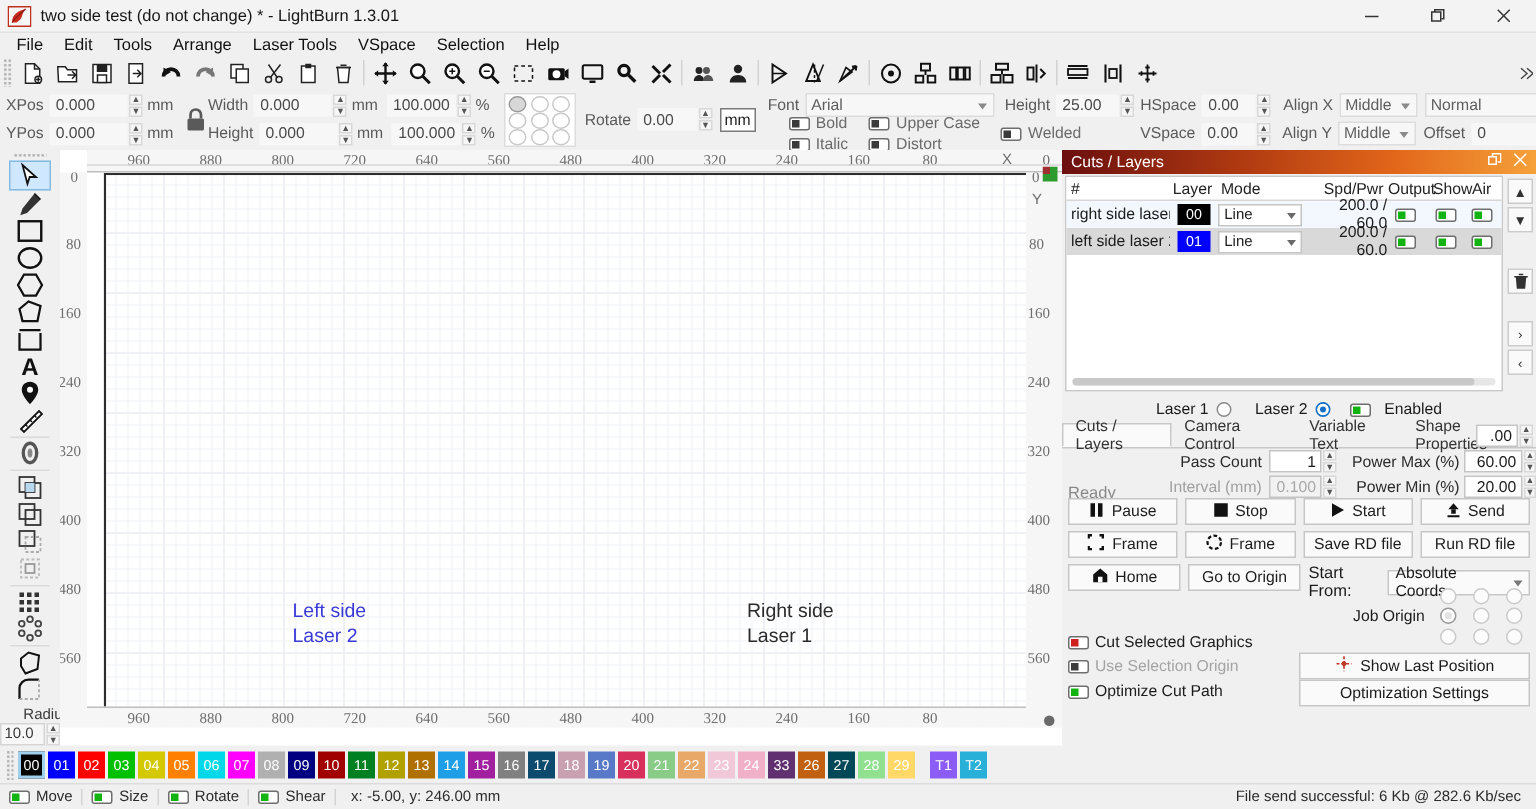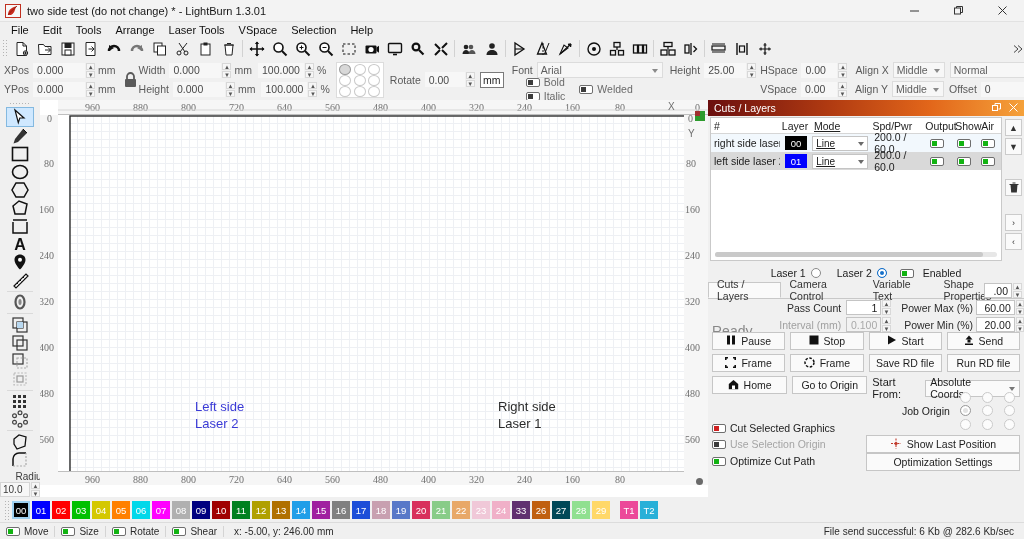--- a/index.html
+++ b/index.html
@@ -141,22 +141,22 @@
   .lyrtable{ position:absolute; left:2px; top:17px; width:292px; height:144px;
      background:#fff; border:1px solid #c9c9c9; }
   .lyr-head{ display:flex; height:16px; background:#fff; border-bottom:1px solid #d6d6d6;
      font-size:10.5px; color:#222; align-items:center;}
   .lyr-head div{ padding-left:3px; }
   .lyr-row{ display:flex; height:18px; align-items:center; font-size:10.5px;}
   .lyr-row.r0{ background:#f2f8fd;}
   .lyr-row.r1{ background:#d9d9d9;}
   .c-name{ width:72px; padding-left:3px; overflow:hidden; white-space:nowrap;}
   .c-layer{ width:34px; display:flex; justify-content:center;}
-  .c-mode{ width:62px;text-decoration:underline;}
-  .c-spd{ width:56px; padding-left:3px;}
+  .c-mode{ width:62px;}
+  .c-spd{ width:56px; padding-left:3px;text-align:right;}
   .c-out{ width:30px; display:flex; justify-content:center;}
   .c-show{ width:26px; display:flex; justify-content:center;}
   .c-air{ width:24px; display:flex; justify-content:center;}
   .swatch{ width:22px; height:14px; color:#fff; font-size:9.5px;
      display:flex; align-items:center; justify-content:center;}
   .modesel{ width:56px; height:15px; background:#fff; border:1px solid #c4c4c4;
      font-size:10px; display:flex; align-items:center; padding:0 12px 0 3px;
      position:relative;}
   .modesel::after{ content:""; position:absolute; right:3px; top:5px;
      border-left:3px solid transparent; border-right:3px solid transparent;
@@ -183,21 +183,21 @@
   .tab.active{ background:#fafafa; border:1px solid #c8c8c8; border-bottom-color:#fafafa;}
 
   
   .cutgrid{ position:absolute; left:0; top:183px; width:316px; height:36px; }
   .cg-row{ display:flex; align-items:center; height:17px; }
   .cg-lbl{ font-size:10.5px; color:#2b2b2b; text-align:right; }
   .cg-lbl.dim{ color:#a0a0a0; }
   .cg-val{ height:15px; background:#fff; border:1px solid #c4c4c4; font-size:10.5px;
      display:flex; align-items:center; justify-content:flex-end; padding-right:3px;}
   .cg-val.dim{ background:#f2f2f2; color:#a9a9a9;}
-  .statusline{ position:absolute; left:4px; top:219px; font-size:14px; color:#3a3a3a;}
+  .statusline{ position:absolute; left:4px; top:219px; font-size:11px; color:#3a3a3a;}
 
   
   .lasergrid{ position:absolute; left:4px; top:232px; width:308px; }
   .lrow{ display:flex; gap:5px; margin-bottom:4px; }
   .lbtn2{ flex:1; height:18px; background:#fafafa; border:1px solid #c6c6c6;
      display:flex; align-items:center; justify-content:center; gap:5px;
      font-size:10.5px; color:#1d1d1d;}
   .startfrom{ display:flex; align-items:center; gap:4px; flex:2.02; justify-content:flex-end;}
   .sfsel{ width:104px; height:17px; background:#fafafa; border:1px solid #c6c6c6;
      font-size:10.5px; display:flex; align-items:center; padding:0 14px 0 4px;
@@ -623,20 +623,30 @@
         <div class="pcol" style="gap:2px">
           <div class="chkrow">
             <span class="togglesw"></span>
             <span>Bold</span>
           </div>
           <div class="chkrow">
             <span class="togglesw"></span>
             <span>Italic</span>
           </div>
         </div>
+        <div class="pcol" style="gap:2px">
+          <div class="chkrow">
+            <span class="togglesw"></span>
+            <span>Upper Case</span>
+          </div>
+          <div class="chkrow">
+            <span class="togglesw"></span>
+            <span>Distort</span>
+          </div>
+        </div>
         <div class="pcol">
           <div class="chkrow">
             <span class="togglesw"></span>
             <span>Welded</span>
           </div>
         </div>
       </div>
     </div>
 
     <div class="pcol" style="margin-left:4px">
@@ -1167,35 +1177,35 @@
     <div class="sw" style="background:#ff00ff">07</div>
     <div class="sw" style="background:#b0b0b0">08</div>
     <div class="sw" style="background:#000080">09</div>
     <div class="sw" style="background:#a00000">10</div>
     <div class="sw" style="background:#008020">11</div>
     <div class="sw" style="background:#b0a000">12</div>
     <div class="sw" style="background:#b07000">13</div>
     <div class="sw" style="background:#1f9ee8">14</div>
     <div class="sw" style="background:#a020a0">15</div>
     <div class="sw" style="background:#808080">16</div>
-    <div class="sw" style="background:#1d4ed8">17</div>
+    <div class="sw" style="background:#0c4a6e">17</div>
     <div class="sw" style="background:#c8a0b0">18</div>
     <div class="sw" style="background:#5878c8">19</div>
     <div class="sw" style="background:#d8305c">20</div>
     <div class="sw" style="background:#88cc88">21</div>
     <div class="sw" style="background:#e8a868">22</div>
     <div class="sw" style="background:#f0c8d8">23</div>
     <div class="sw" style="background:#f0b0c8">24</div>
     <div class="sw" style="background:#603070">33</div>
     <div class="sw" style="background:#c06010">26</div>
     <div class="sw" style="background:#004858">27</div>
     <div class="sw" style="background:#90e090">28</div>
     <div class="sw" style="background:#ffd868">29</div>
     <div class="swgap"></div>
-    <div class="sw" style="background:#ec4899">T1</div>
+    <div class="sw" style="background:#8b5cf6">T1</div>
     <div class="sw" style="background:#28b0d8">T2</div>
   </div>
 
   <div class="statusbar">
     <div class="sb-item">
       <span class="togglesw on"></span>
       <span>Move</span>
     </div>
     <div class="sb-sep"></div>
     <div class="sb-item">

